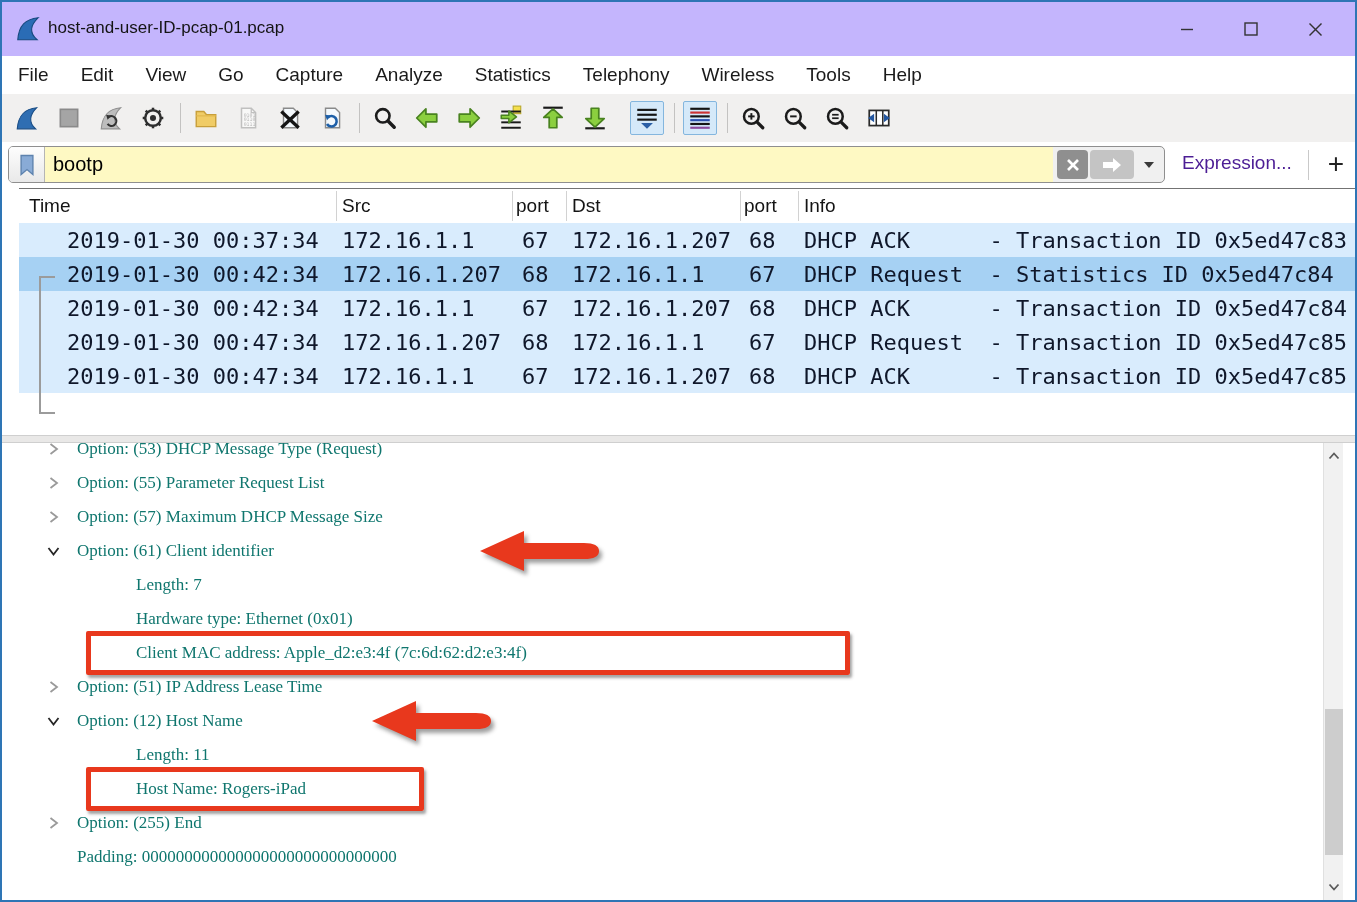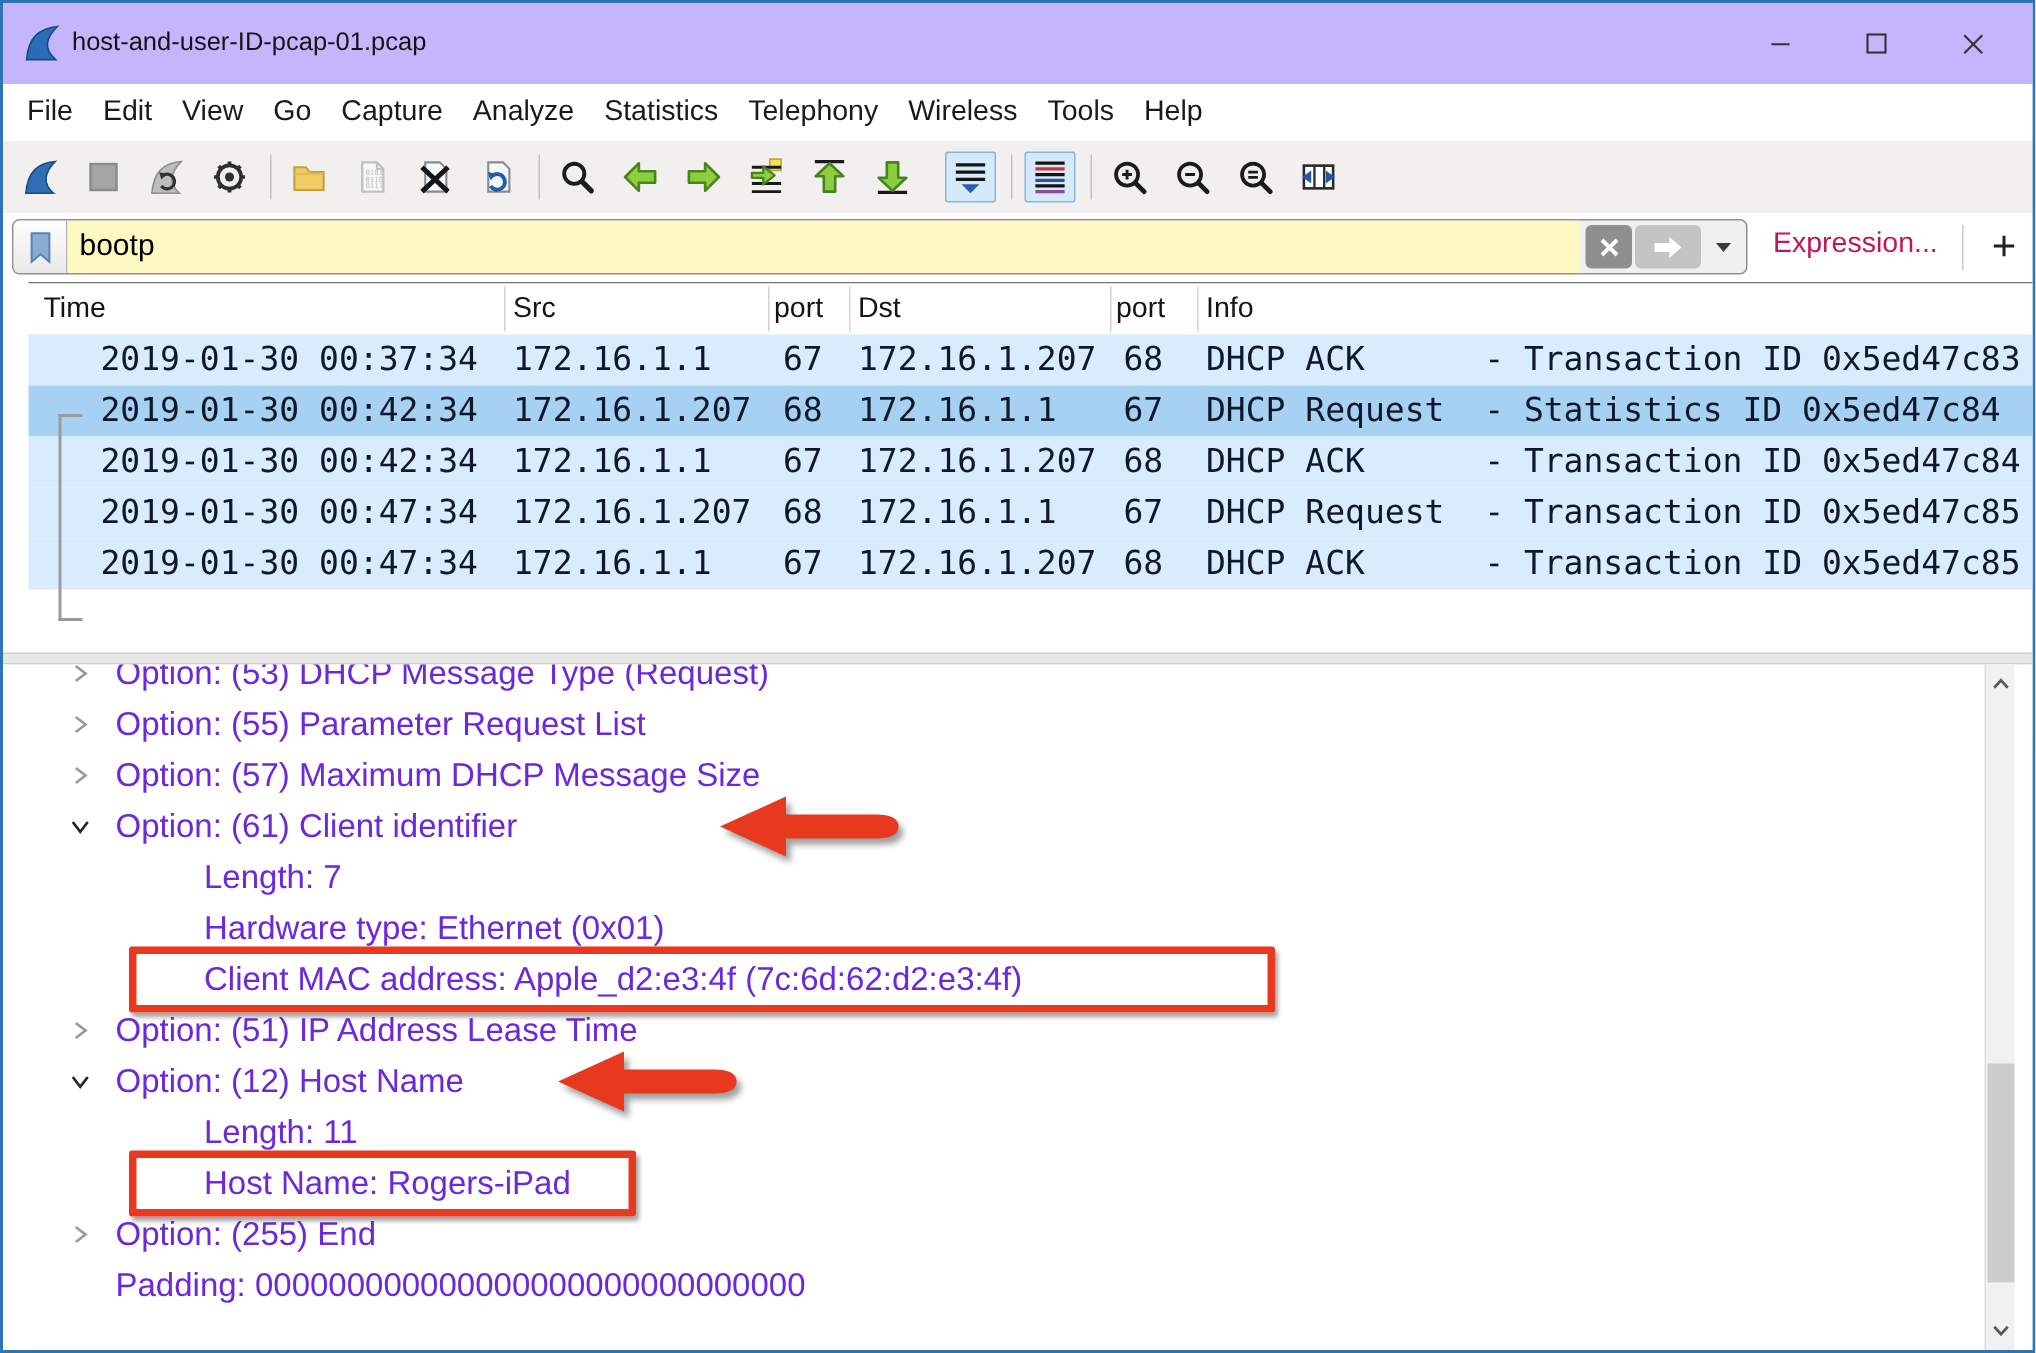--- a/index.html
+++ b/index.html
@@ -13,21 +13,21 @@
 
   
   .titlebar { position:absolute; top:0; left:0; right:0; height:54px; background:#c4b5fd; }
   .app-icon { position:absolute; left:12px; top:13px; }
   .window-title { position:absolute; left:46px; top:16px; font-size:17px; color:#141414; }
   .win-controls { position:absolute; right:8px; top:0; height:54px; display:flex; }
   .win-btn { width:64px; height:54px; display:flex; align-items:center; justify-content:center; }
 
   
   .menubar { position:absolute; top:54px; left:0; right:0; height:38px; background:#ffffff;
-             display:flex; align-items:center; padding-left:16px; gap:20px; }
+             display:flex; align-items:center; padding-left:16px; gap:32px; }
   .menu-item { font-size:19px; color:#1a1a1a; cursor:default; }
 
   
   .toolbar { position:absolute; top:92px; left:0; right:0; height:48px; background:#f1f0ef;
              display:flex; align-items:center; padding-left:8px; }
   .tbtn { width:34px; height:34px; display:flex; align-items:center; justify-content:center;
           margin-right:8px; border:1px solid transparent; border-radius:2px; }
   .tbtn.active { background:#d5e9f9; border:1px solid #84b6de; }
   .tsep { width:1px; height:30px; background:#c3c2c1; margin:0 8px 0 2px; }
   .ml14 { margin-left:10px; }
@@ -39,21 +39,21 @@
                 display:flex; align-items:stretch; overflow:hidden; }
   .bookmark-btn { width:36px; display:flex; align-items:center; justify-content:center;
                   background:linear-gradient(#fdfdfd,#e9e9e9); border-right:1px solid #b5b5b5; }
   .filter-input { flex:1; display:flex; align-items:center; padding-left:8px;
                   font-size:20px; color:#000; }
   .clear-btn { width:31px; height:29px; margin:3px 2px 3px 4px; border-radius:4px;
                background:#8f8f8f; display:flex; align-items:center; justify-content:center; align-self:center; }
   .apply-btn { width:44px; height:29px; border-radius:4px; background:#c4c4c4;
                display:flex; align-items:center; justify-content:center; align-self:center; }
   .dd-btn { width:30px; display:flex; align-items:center; justify-content:center; }
-  .expression-label { position:absolute; left:1180px; top:10px; font-size:19px; color:#be185d; }
+  .expression-label { position:absolute; left:1180px; top:10px; font-size:19px; color:#4c1d95; }
   .fsep { position:absolute; left:1306px; top:8px; width:1px; height:30px; background:#c9c9c9; }
   .plus-btn { position:absolute; left:1318px; top:2px; width:32px; height:40px;
               font-size:28px; color:#222; display:flex; align-items:center; justify-content:center; }
 
   
   .packet-area { position:absolute; top:186px; left:0; right:0; height:303px; background:#ffffff;
                  border-top:1px solid #737373;margin-left:17px; }
   .plist-header { position:relative; height:34px; background:#ffffff; }
   .hcol { position:absolute; top:6px; font-size:19px; color:#141414; }
   .h-time { left:10px; } .h-src { left:323px; } .h-sport { left:497px; }
@@ -73,21 +73,21 @@
   
   .splitter { position:absolute; top:433px; left:0; right:0; height:8px; background:#e9e8e7;
               border-top:1px solid #cfcfcf; border-bottom:1px solid #cfcfcf; }
 
   
   .details { position:absolute; top:441px; left:0; right:0; bottom:0; background:#ffffff; overflow:hidden; }
   .detail-lines { margin-top:-11px; }
   .dline { position:relative; height:34px; }
   .chev { position:absolute; left:44px; top:50%; transform:translateY(-50%); width:15px; height:15px; }
   .dtext { position:absolute; top:50%; transform:translateY(-50%); white-space:pre;
-           font-family:Liberation Sans, sans-serif; font-size:22px; color:#6d28d9; }
+           font-family:Liberation Serif, serif; font-size:17px; color:#0f766e; }
   .ind0 { left:75px; } .ind1 { left:110px;margin-left:24px; }
 
   
   .ann-box { position:absolute; border:5px solid #e8381d; border-radius:2px;
              box-shadow:2px 3px 3px rgba(50,50,50,0.45); pointer-events:none; }
   .ann-arrow { position:absolute; filter:drop-shadow(3px 4px 2px rgba(40,40,40,0.45)); pointer-events:none; }
   .box-mac { left:84px; top:188px; width:764px; height:44px; }
   .box-host { left:84px; top:324px; width:338px; height:44px; }
   .arrow-ci { left:476px; top:86px; }
   .arrow-hn { left:368px; top:256px; }

